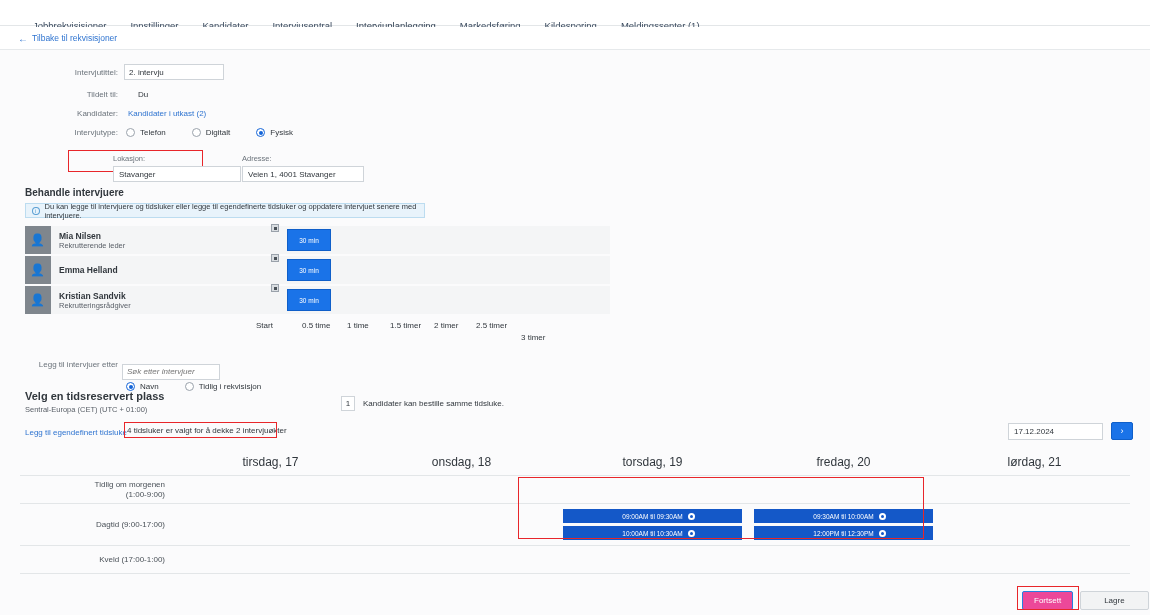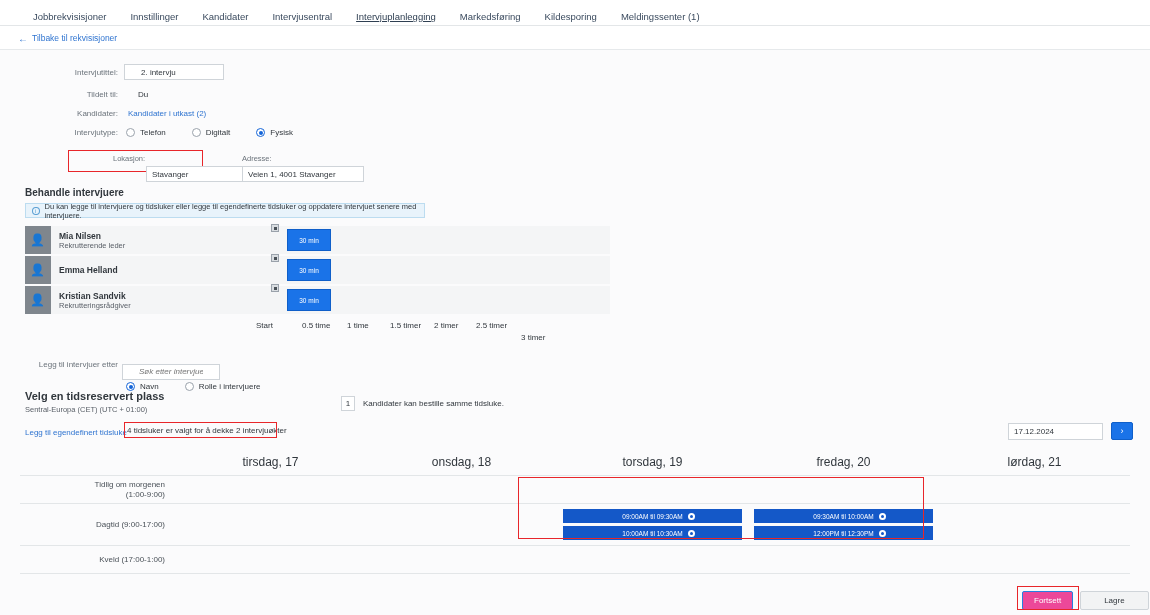--- a/index.html
+++ b/index.html
@@ -12,21 +12,21 @@
     color:#31373d;
     position:relative;
     overflow:hidden;
   }
 
   
   .topnav{
     position:absolute; top:0; left:0; width:1150px; height:26px;
     background:#fff;
     border-bottom:1px solid #e3e6e8;
-    display:flex; align-items:flex-start; padding-left:33px; padding-top:11px;
+    display:flex; align-items:flex-start; padding-left:33px; padding-top:20px;
   }
   .topnav a{
     color:#3a4a5e; text-decoration:none; font-size:9.5px;
     margin-right:24px; white-space:nowrap;
   }
   .topnav a.active{ text-decoration:underline; color:#2f3f52; }
 
   .ghost-title{
     position:absolute; top:14px; left:128px; width:260px; height:14px;
     overflow:hidden; color:#8e99a4; font-size:15px; font-weight:bold;
@@ -44,21 +44,21 @@
   .page{
     position:absolute; top:50px; left:0; width:1150px; height:565px;
     background:#fbfbfc;
   }
 
   
   .formrow{ position:absolute; display:flex; align-items:center; }
   .flabel{ color:#6b737b; font-size:8px; text-align:right; }
   .tinput{
     border:1px solid #cfd4d9; background:#fff; height:16px;
-    font-size:8px; color:#31373d; padding:0 16px; line-height:16px;
+    font-size:8px; color:#31373d; padding:0 4px; line-height:16px;
     font-family:"Liberation Sans", sans-serif;
   }
   .linkblue{ color:#2f74d0; font-size:8px; }
   .valtext{ color:#31373d; font-size:8px; }
 
   .redbox{ position:absolute; border:1.6px solid #e8262a; }
 
   .radio{ display:inline-flex; align-items:center; margin-right:26px; }
   .radio .dot{
     width:9px; height:9px; border-radius:50%; border:1.3px solid #9aa2ab;
@@ -227,21 +227,21 @@
       <span class="radio on">
         <span class="dot"></span>
         <span class="rl">Fysisk</span>
       </span>
     </div>
   </div>
 
   <div style="position:absolute; top:104px; left:113px;">
     <div class="minilabel">Lokasjon:</div>
     <div class="selwrap" style="margin-top:3px;">
-      <div class="sel" style="width:128px;margin-left:33px;">Stavanger</div>
+      <div class="sel" style="width:128px;">Stavanger</div>
       <span class="car"></span>
     </div>
   </div>
 
   <div style="position:absolute; top:104px; left:242px;">
     <div class="minilabel">Adresse:</div>
     <div class="selwrap" style="margin-top:3px;">
       <div class="sel" style="width:122px;">Veien 1, 4001 Stavanger</div>
       <span class="car"></span>
     </div>
@@ -299,21 +299,21 @@
 
   <div class="formrow" style="top:287px; left:0; width:460px;">
     <div class="flabel" style="width:118px;">Legg til intervjuer etter</div>
     <div style="margin-left:8px; display:flex;margin-top:45px;">
       <span class="radio on">
         <span class="dot"></span>
         <span class="rl">Navn</span>
       </span>
       <span class="radio">
         <span class="dot"></span>
-        <span class="rl">Rolle i intervjuere</span>
+        <span class="rl">Tidlig i rekvisisjon</span>
       </span>
     </div>
   </div>
 
   <input class="tinput" style="position: absolute; top: 314px; left: 122px; width: 98px; font-style: italic; color: rgb(122, 130, 138);" placeholder="Søk etter intervjuer">
 
   <div class="h2" style="position:absolute; top:340px; left:25px;">Velg en tidsreservert plass</div>
   <div class="sub" style="position:absolute; top:355px; left:25px;">Sentral-Europa (CET) (UTC + 01:00)</div>
 
   <div style="position:absolute; top:346px; left:341px; display:flex; align-items:center;">

